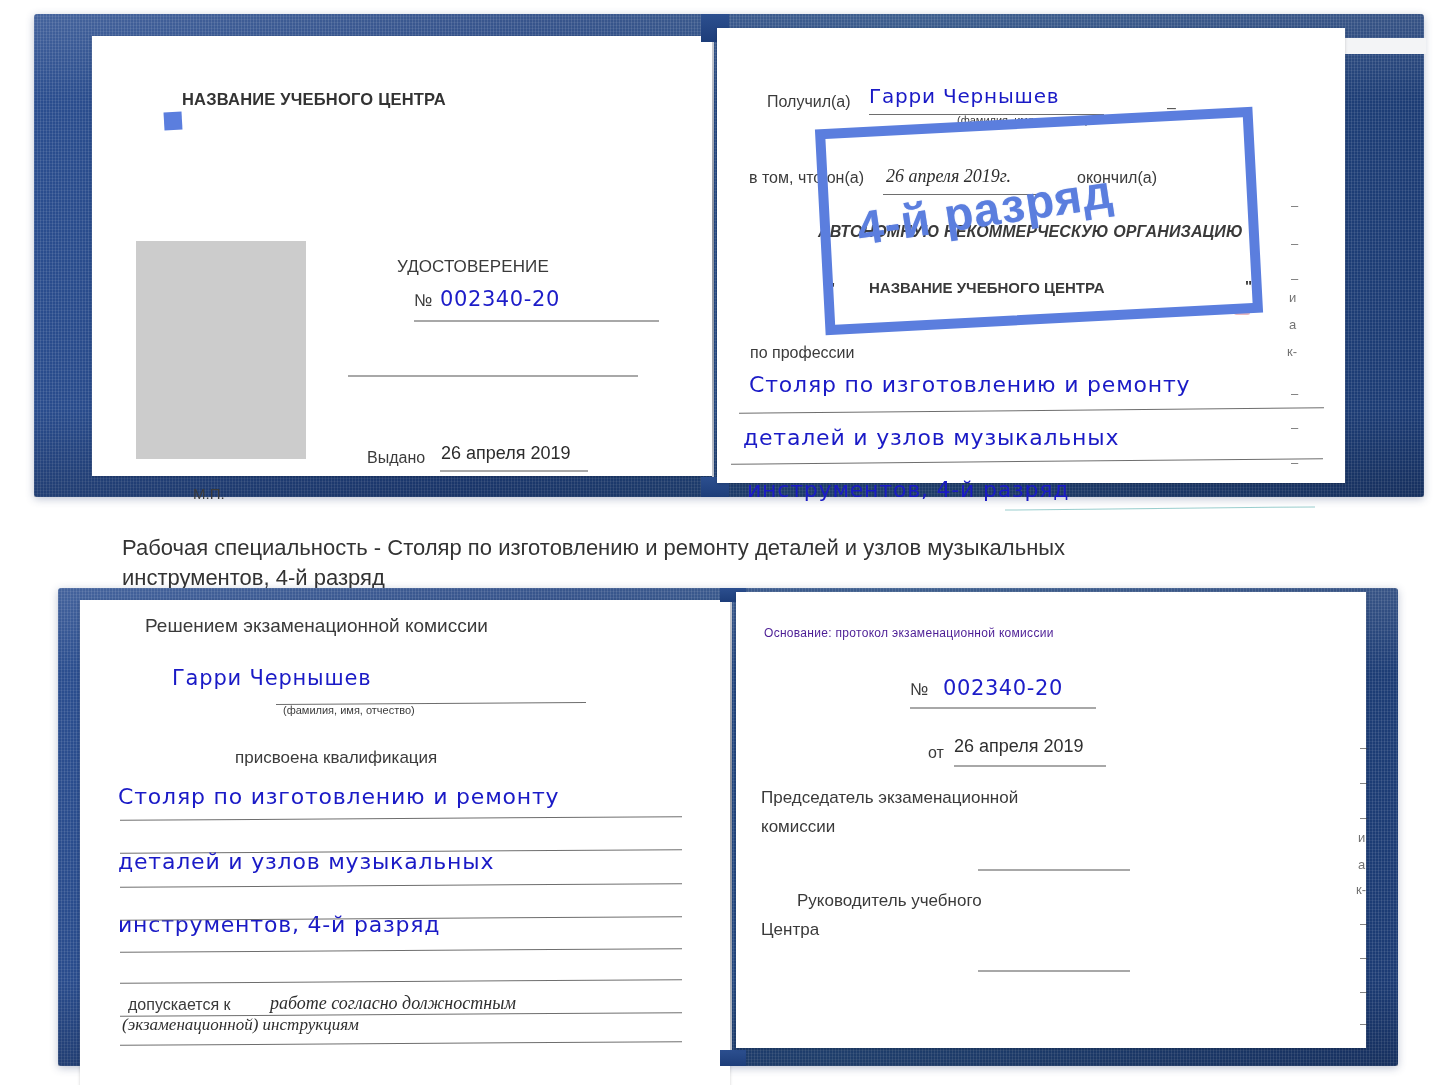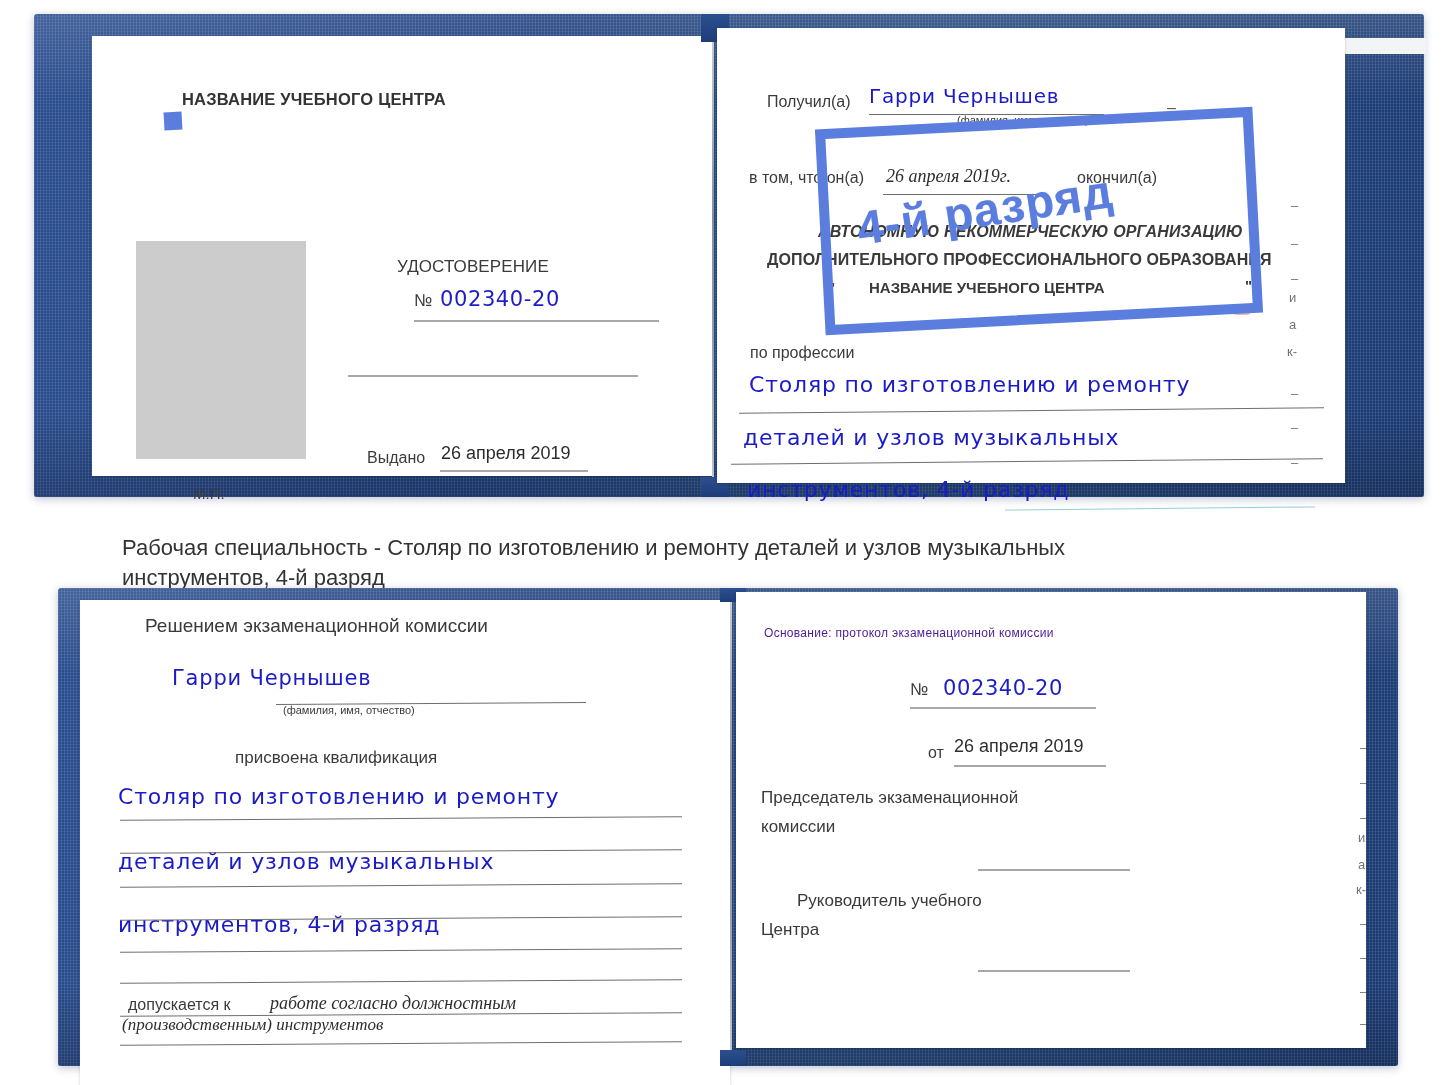--- a/index.html
+++ b/index.html
@@ -131,21 +131,20 @@
       <div class="rule-thin" style="left:152px;top:86px;width:235px;"></div>
       <div class="t label-sm" style="left:240px;top:87px;">(фамилия, имя, отчество)</div>
       <div class="t label" style="left:450px;top:72px;color:#555;">–</div>
 
       <div class="t label" style="left:32px;top:142px;">в том, что он(а)</div>
       <div class="t ital" style="left:169px;top:139px;">26 апреля 2019г.</div>
       <div class="rule-thin" style="left:166px;top:166px;width:155px;"></div>
       <div class="t label" style="left:360px;top:142px;">окончил(а)</div>
 
       <div class="t caps" style="left:101px;top:196px;font-style:italic;">АВТОНОМНУЮ НЕКОММЕРЧЕСКУЮ ОРГАНИЗАЦИЮ</div>
-      <div class="t caps" style="left:50px;top:224px;">ДОПОЛНИТЕЛЬНОГО ПРОФЕССИОНАЛЬНОГО ОБРАЗОВАНИЯ</div>
       <div class="t caps-sm" style="left:111px;top:252px;">"</div>
       <div class="t caps-sm" style="left:152px;top:252px;">НАЗВАНИЕ УЧЕБНОГО ЦЕНТРА</div>
       <div class="t caps-sm" style="left:528px;top:250px;">"</div>
 
       <div class="t label" style="left:33px;top:317px;">по профессии</div>
 
       <div class="t ink-script" style="left:32px;top:345px;">Столяр по изготовлению и ремонту</div>
       <div class="rule-thin" style="left:22px;top:382px;width:585px;transform:rotate(-0.55deg);"></div>
 
       <div class="t ink-script" style="left:26px;top:398px;">деталей и узлов музыкальных</div>
@@ -199,21 +198,21 @@
       <div class="rule-thin" style="left:40px;top:285px;width:562px;transform:rotate(-0.35deg);"></div>
 
       <div class="t ink-script" style="left:38px;top:313px;">инструментов, 4-й разряд</div>
       <div class="rule-thin" style="left:40px;top:318px;width:562px;transform:rotate(-0.35deg);"></div>
       <div class="rule-thin" style="left:40px;top:350px;width:562px;transform:rotate(-0.35deg);"></div>
       <div class="rule-thin" style="left:40px;top:381px;width:562px;transform:rotate(-0.35deg);"></div>
 
       <div class="t label" style="left:48px;top:397px;font-size:16px;">допускается к</div>
       <div class="t ital" style="left:190px;top:394px;">работе согласно должностным</div>
       <div class="rule-thin" style="left:40px;top:414px;width:562px;transform:rotate(-0.35deg);"></div>
-      <div class="t ital-sm" style="left:42px;top:416px;">(производственным) инструментов</div>
+      <div class="t ital-sm" style="left:42px;top:416px;">(экзаменационной) инструкциям</div>
       <div class="rule-thin" style="left:40px;top:443px;width:562px;transform:rotate(-0.35deg);"></div>
     </div>
 
     <div class="spine" style="left:672px;top:10px;height:460px;"></div>
     <div class="spine-tab" style="left:662px;top:0;width:26px;height:14px;"></div>
     <div class="spine-tab" style="left:662px;top:462px;width:26px;height:16px;"></div>
 
     <div class="page" style="left:678px;top:4px;width:630px;height:456px;">
 
       <div class="t" style="left:28px;top:35px;font-size:12px;color:#4c1d95;letter-spacing:.3px;">Основание: протокол экзаменационной комиссии</div>

